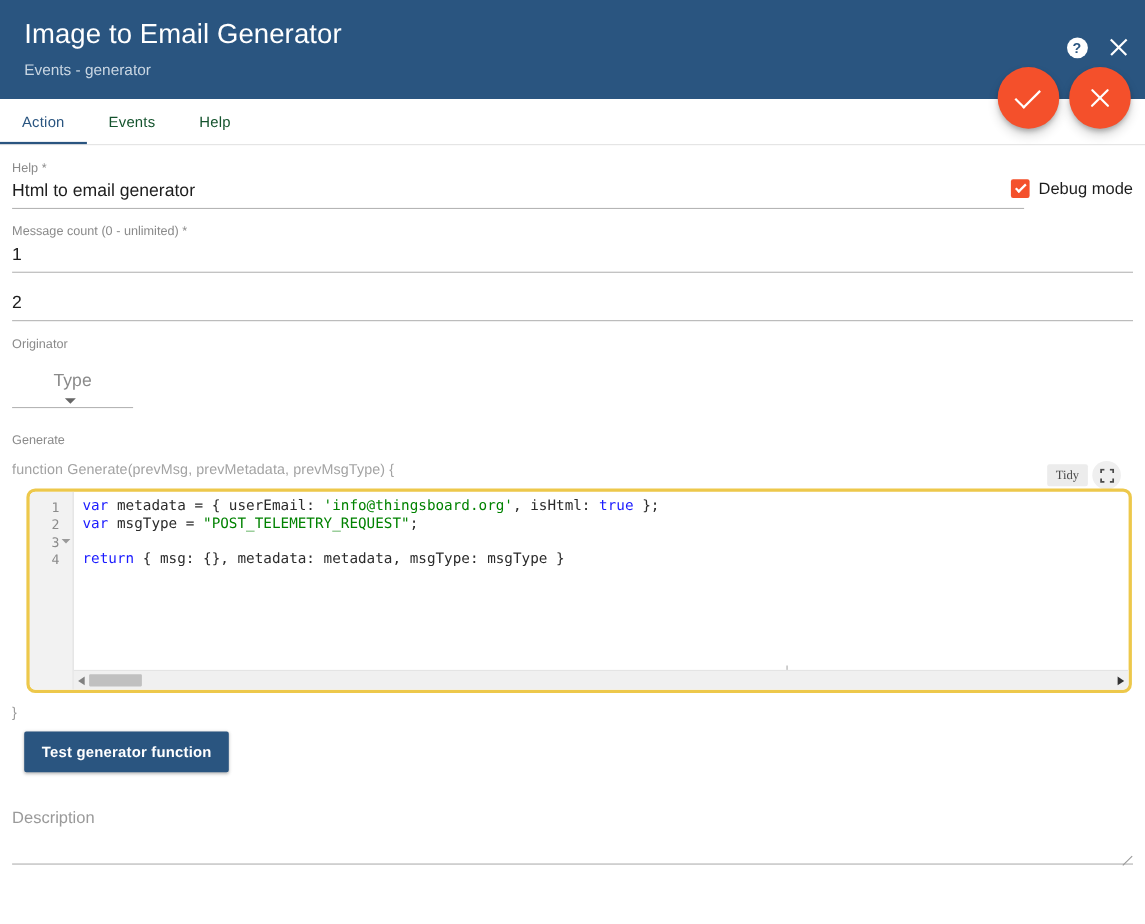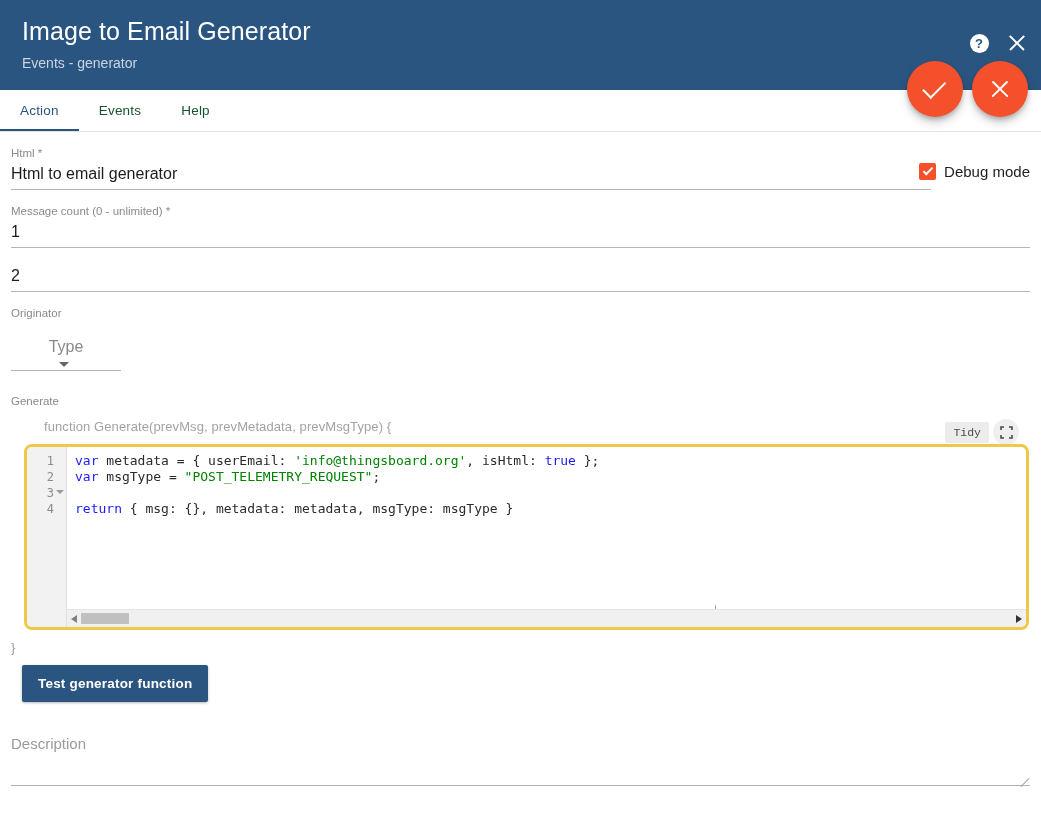--- a/index.html
+++ b/index.html
@@ -265,21 +265,21 @@
     gap: 4px;
   }
   .tidy-btn {
     background: #ececec;
     border: none;
     border-radius: 2px;
     font-size: 11.5px;
     color: #4a4a4a;
     padding: 4px 8px;
     cursor: pointer;
-    font-family: Liberation Mono, monospace;
+    font-family: Liberation Serif, serif;
   }
   .fullscreen-btn {
     width: 26px; height: 26px;
     border-radius: 50%;
     background: #efefef;
     border: none;
     display: flex;
     align-items: center;
     justify-content: center;
     cursor: pointer;
@@ -477,21 +477,21 @@
   
   <div class="debug-wrap">
     <span class="checkbox">
       <span class="tick"></span>
     </span>
     <span class="debug-label">Debug mode</span>
   </div>
 
   
   <div class="field name-field">
-    <span class="field-label">Html *</span>
+    <span class="field-label">Help *</span>
     <div class="field-value">Html to email generator</div>
     <div class="underline"></div>
   </div>
 
   
   <div class="field full-field">
     <span class="field-label">Message count (0 - unlimited) *</span>
     <div class="field-value">1</div>
     <div class="underline"></div>
   </div>
@@ -510,21 +510,21 @@
         <span>Type</span>
         <span class="caret"></span>
       </div>
       <div class="underline"></div>
     </div>
   </div>
 
   
   <div class="generate-label">Generate</div>
 
-  <div style="position:relative;margin-left:33px;">
+  <div style="position:relative;">
     <div class="fn-signature">function Generate(prevMsg, prevMetadata, prevMsgType) {</div>
     <div class="editor-toolbar">
       <button class="tidy-btn">Tidy</button>
       <button class="fullscreen-btn">
         <svg width="13" height="13" viewBox="0 0 13 13">
           <path d="M1,4 L1,1 L4,1 M9,1 L12,1 L12,4 M12,9 L12,12 L9,12 M4,12 L1,12 L1,9" fill="none" stroke="#4a4a4a" stroke-width="1.6"></path>
         </svg>
       </button>
     </div>
   </div>

